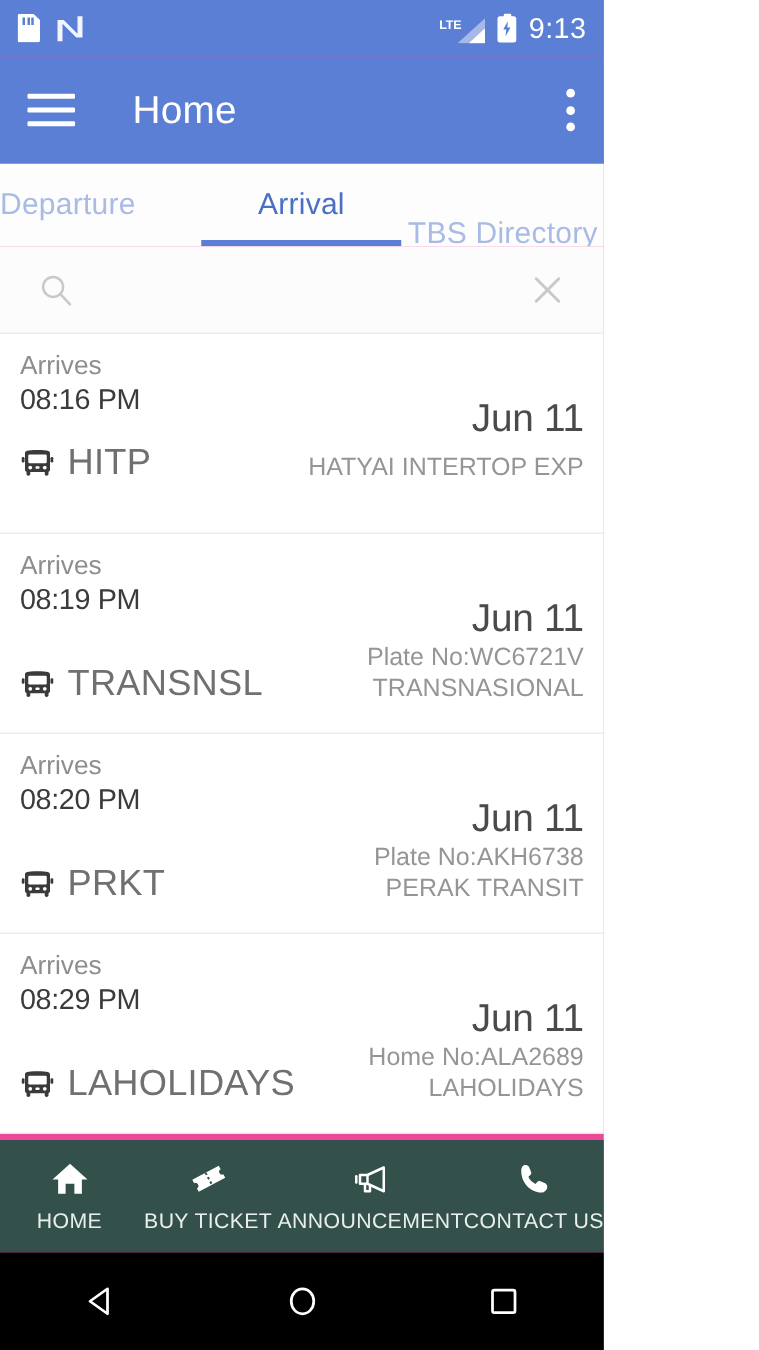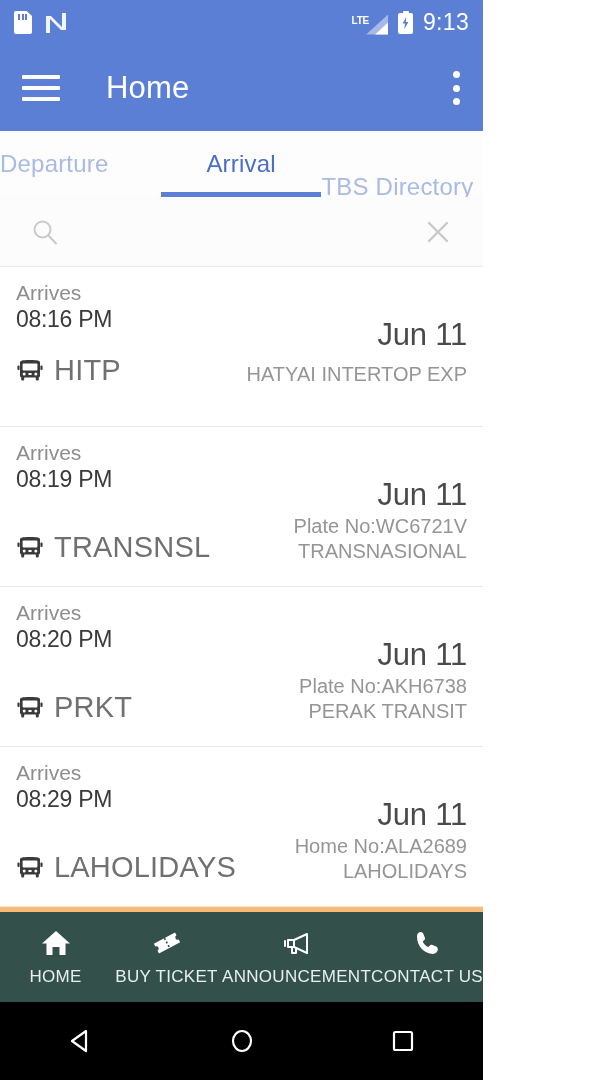--- a/index.html
+++ b/index.html
@@ -2,21 +2,21 @@
 <html><head>
 <meta charset="utf-8">
 <style>
   * { margin:0; padding:0; box-sizing:border-box; }
   html, body {
     width:607px; height:1080px;
     background:#ffffff;
     font-family:"Liberation Sans", sans-serif;
     overflow:hidden;
   }
-  #app { position:relative; width:483px; height:1080px; background:#fdba74; }
+  #app { position:relative; width:483px; height:1080px; background:#ec4899; }
 
   
   .statusbar {
     height:45px; background:#5b7fd4;
     display:flex; align-items:center;
     padding:0 14px;
   }
   .sb-left { display:flex; align-items:center; gap:12px; }
   .sb-right { margin-left:auto; display:flex; align-items:center; gap:10px; }
   .sb-time {
@@ -75,21 +75,21 @@
   }
   .tab-label { font-size:24px; color:#a9bbe4; letter-spacing:.2px; }
   .tab.active .tab-label { color:#4a6fc4; }
   .tab.active .tab-underline {
     position:absolute; left:0; right:0; bottom:0;
     height:5px; background:#5b7fd4;
   }
   .tab0 { width:202px; justify-content:flex-start; padding-left:0; }
   .tab1 { width:202px; }
   .tab1 .tab-underline { left:38px; right:38px; }
-  .tab2 { width:203px; justify-content:flex-start;margin-top:46px; }
+  .tab2 { width:203px; justify-content:center;margin-top:46px; }
 
   
   .searchbar {
     height:70px; background:#fcfcfc;
     display:flex; align-items:center;
     padding:0 30px; border-bottom:1px solid #eaeaea;
   }
   .search-ic { width:30px; height:30px; flex:0 0 auto; }
   .search-input {
     flex:1 1 auto; border:none; outline:none; background:transparent;

